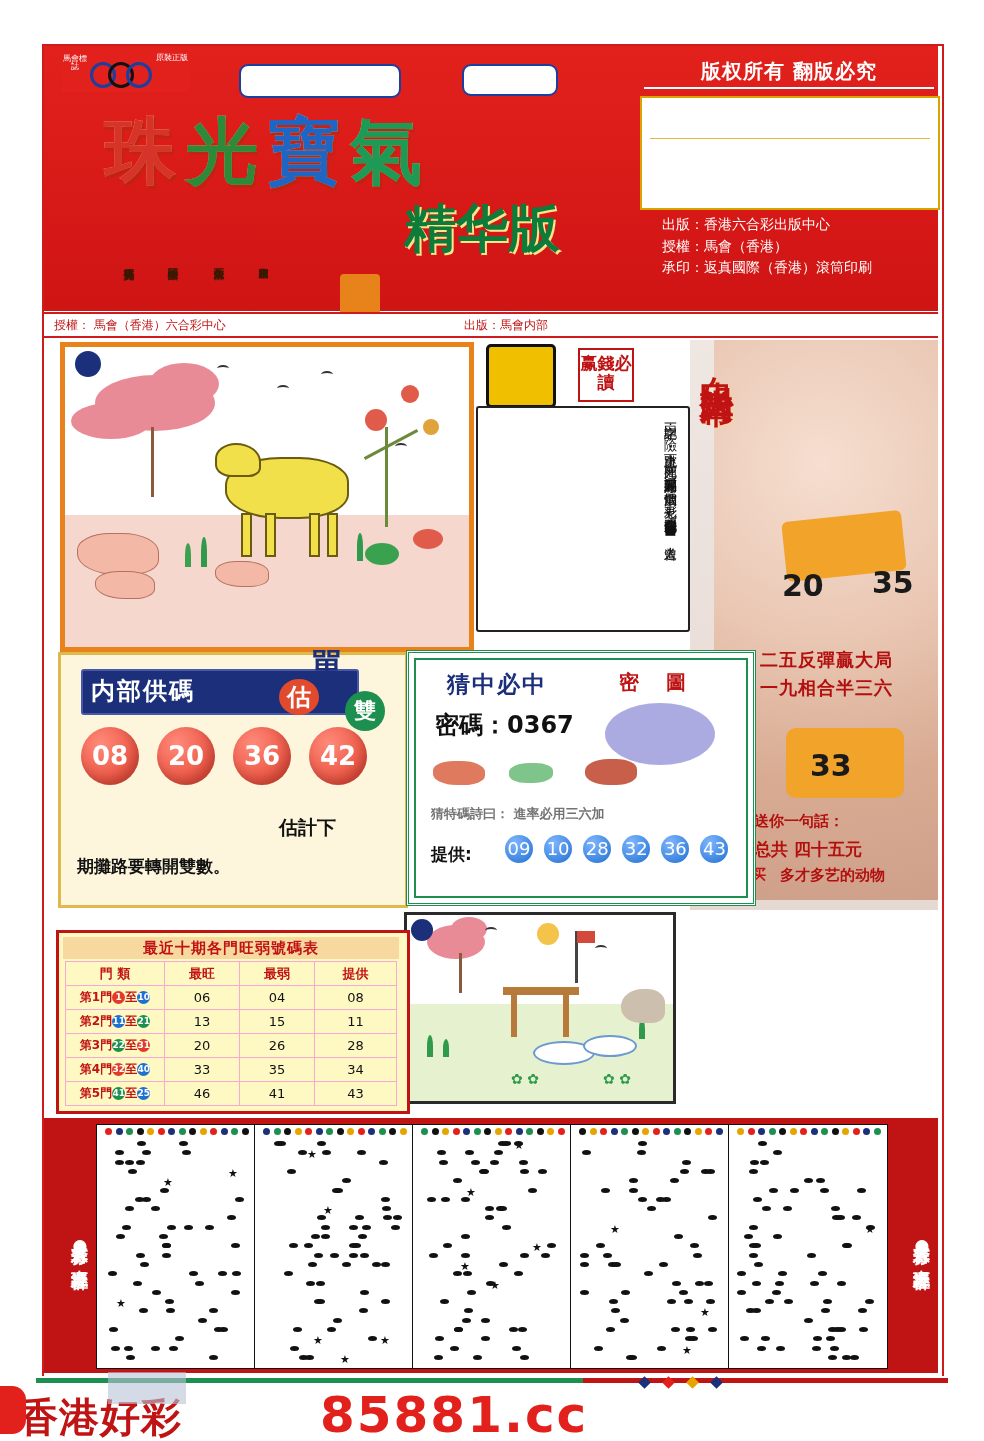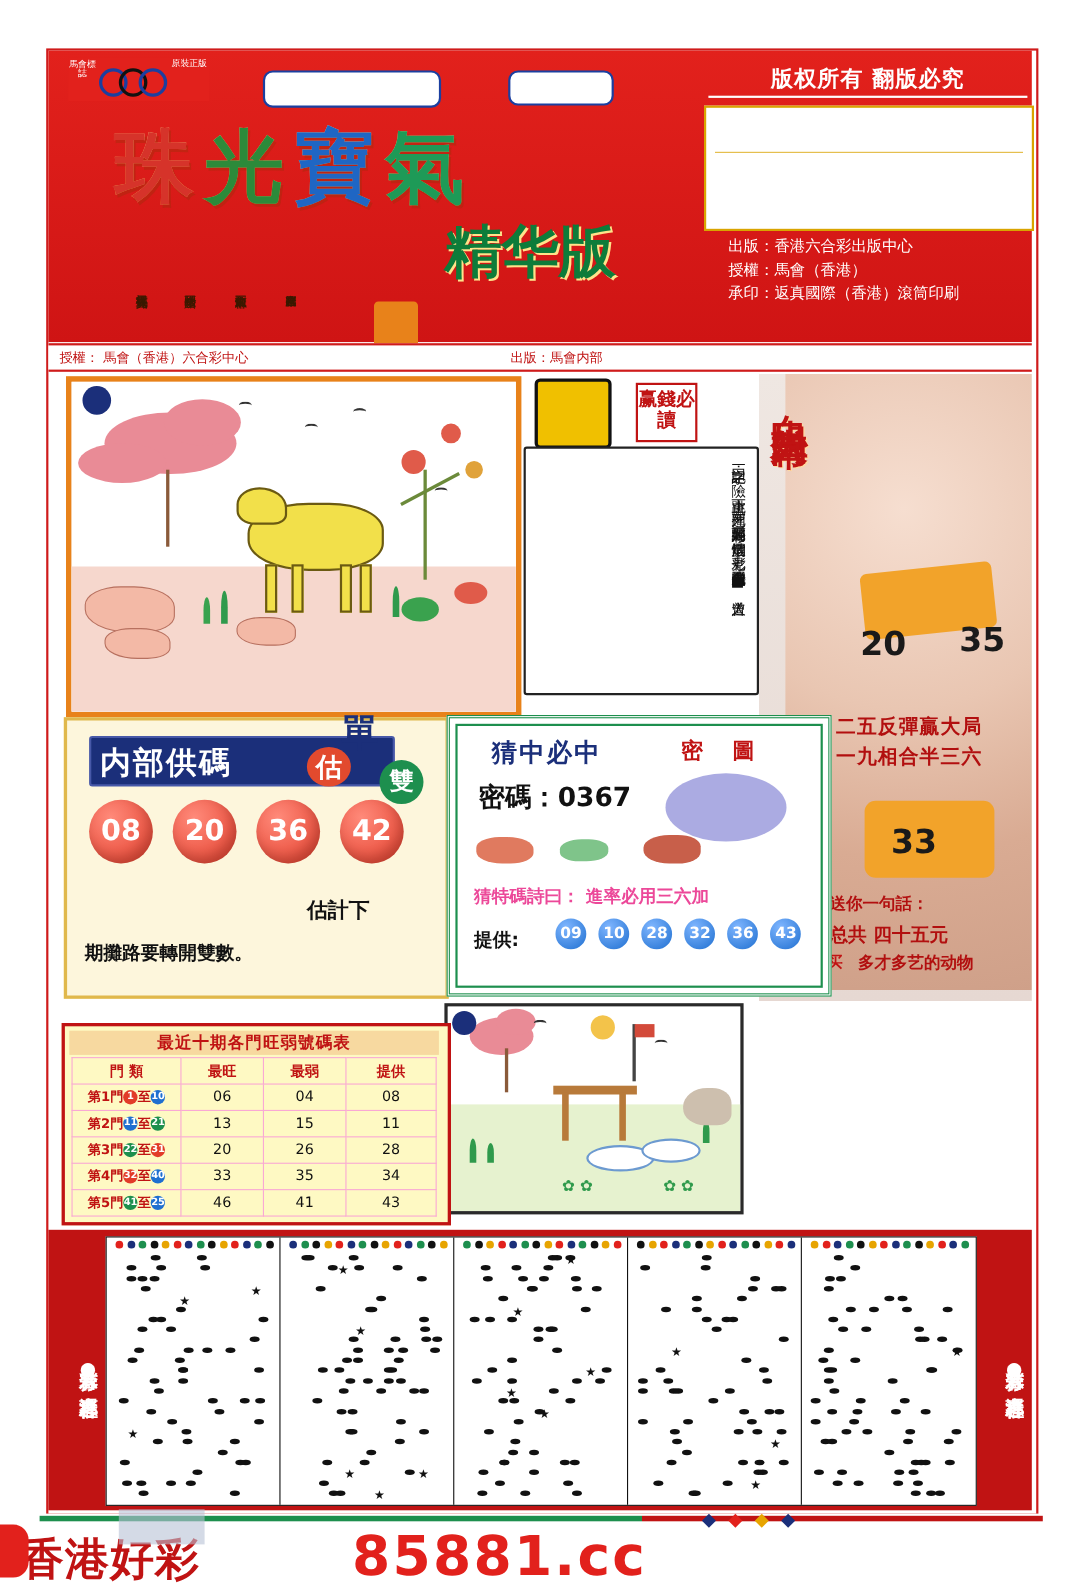--- a/index.html
+++ b/index.html
@@ -162,21 +162,21 @@
   
   .inner{
     position:absolute;left:58px;top:652px;width:344px;height:250px;
     background:#fdf6dc;border:3px solid #e0b84c;
   }
   .inner-hdr{
     position:absolute;left:20px;top:14px;width:274px;height:42px;
     background:#1b2f7a;border:2px solid #4758a8;border-radius:3px;
   }
   .inner-hdr .t{
-    position:absolute;left:8px;top:4px;color:#fff;font-size:28px;font-weight:bold;letter-spacing:2px;
+    position:absolute;left:8px;top:4px;color:#fff;font-size:24px;font-weight:bold;letter-spacing:2px;
   }
   .gu{
     position:absolute;left:196px;top:8px;width:40px;height:36px;border-radius:50%;
     background:#e24a2e;color:#fff;font-size:24px;font-weight:bold;text-align:center;line-height:36px;
   }
   .dan{
     position:absolute;left:238px;top:-12px;width:56px;height:46px;
     color:#1b2f7a;font-size:34px;font-weight:bold;text-align:center;
   }
   .shuang{
@@ -203,27 +203,27 @@
   }
   .guess-in{position:absolute;left:5px;top:5px;right:5px;bottom:5px;border:2px solid #1d8f4e;}
   .g-title{position:absolute;left:38px;top:16px;color:#1b2f7a;font-size:23px;font-weight:bold;letter-spacing:2px;}
   .g-mi{position:absolute;left:210px;top:16px;color:#c01313;font-size:20px;font-weight:bold;letter-spacing:10px;}
   .g-code{position:absolute;left:26px;top:56px;color:#111;font-size:24px;font-weight:bold;}
   .g-seal{
     position:absolute;left:196px;top:50px;width:110px;height:62px;border-radius:50%;
     background:#8f8fd8;opacity:.75;
   }
   .zodiac{position:absolute;left:24px;top:102px;width:230px;height:40px;}
-  .g-poem{position:absolute;left:22px;top:152px;color:#ec4899;font-size:16px;font-weight:bold;}
+  .g-poem{position:absolute;left:22px;top:152px;color:#737373;font-size:13px;font-weight:bold;}
   .g-provide{position:absolute;left:22px;top:190px;color:#111;font-size:17px;font-weight:bold;}
   .g-balls{position:absolute;left:96px;top:182px;}
   .gb{
     display:inline-block;width:28px;height:28px;border-radius:50%;margin-right:6px;
     background:radial-gradient(circle at 34% 28%,#7fb6ff,#1f6fd0);
-    color:#fff;font-size:14px;font-weight:bold;text-align:center;line-height:28px;
+    color:#fff;font-size:18px;font-weight:normal;text-align:center;line-height:28px;
   }
 
   
   .tblbox{
     position:absolute;left:56px;top:930px;width:348px;height:178px;
     background:#fef9c3;border:3px solid #c01313;
   }
   .tbl-title{
     position:absolute;left:4px;top:4px;width:336px;height:22px;background:#f7d9a0;
     color:#c01313;font-size:15px;font-weight:bold;text-align:center;line-height:22px;letter-spacing:1px;

